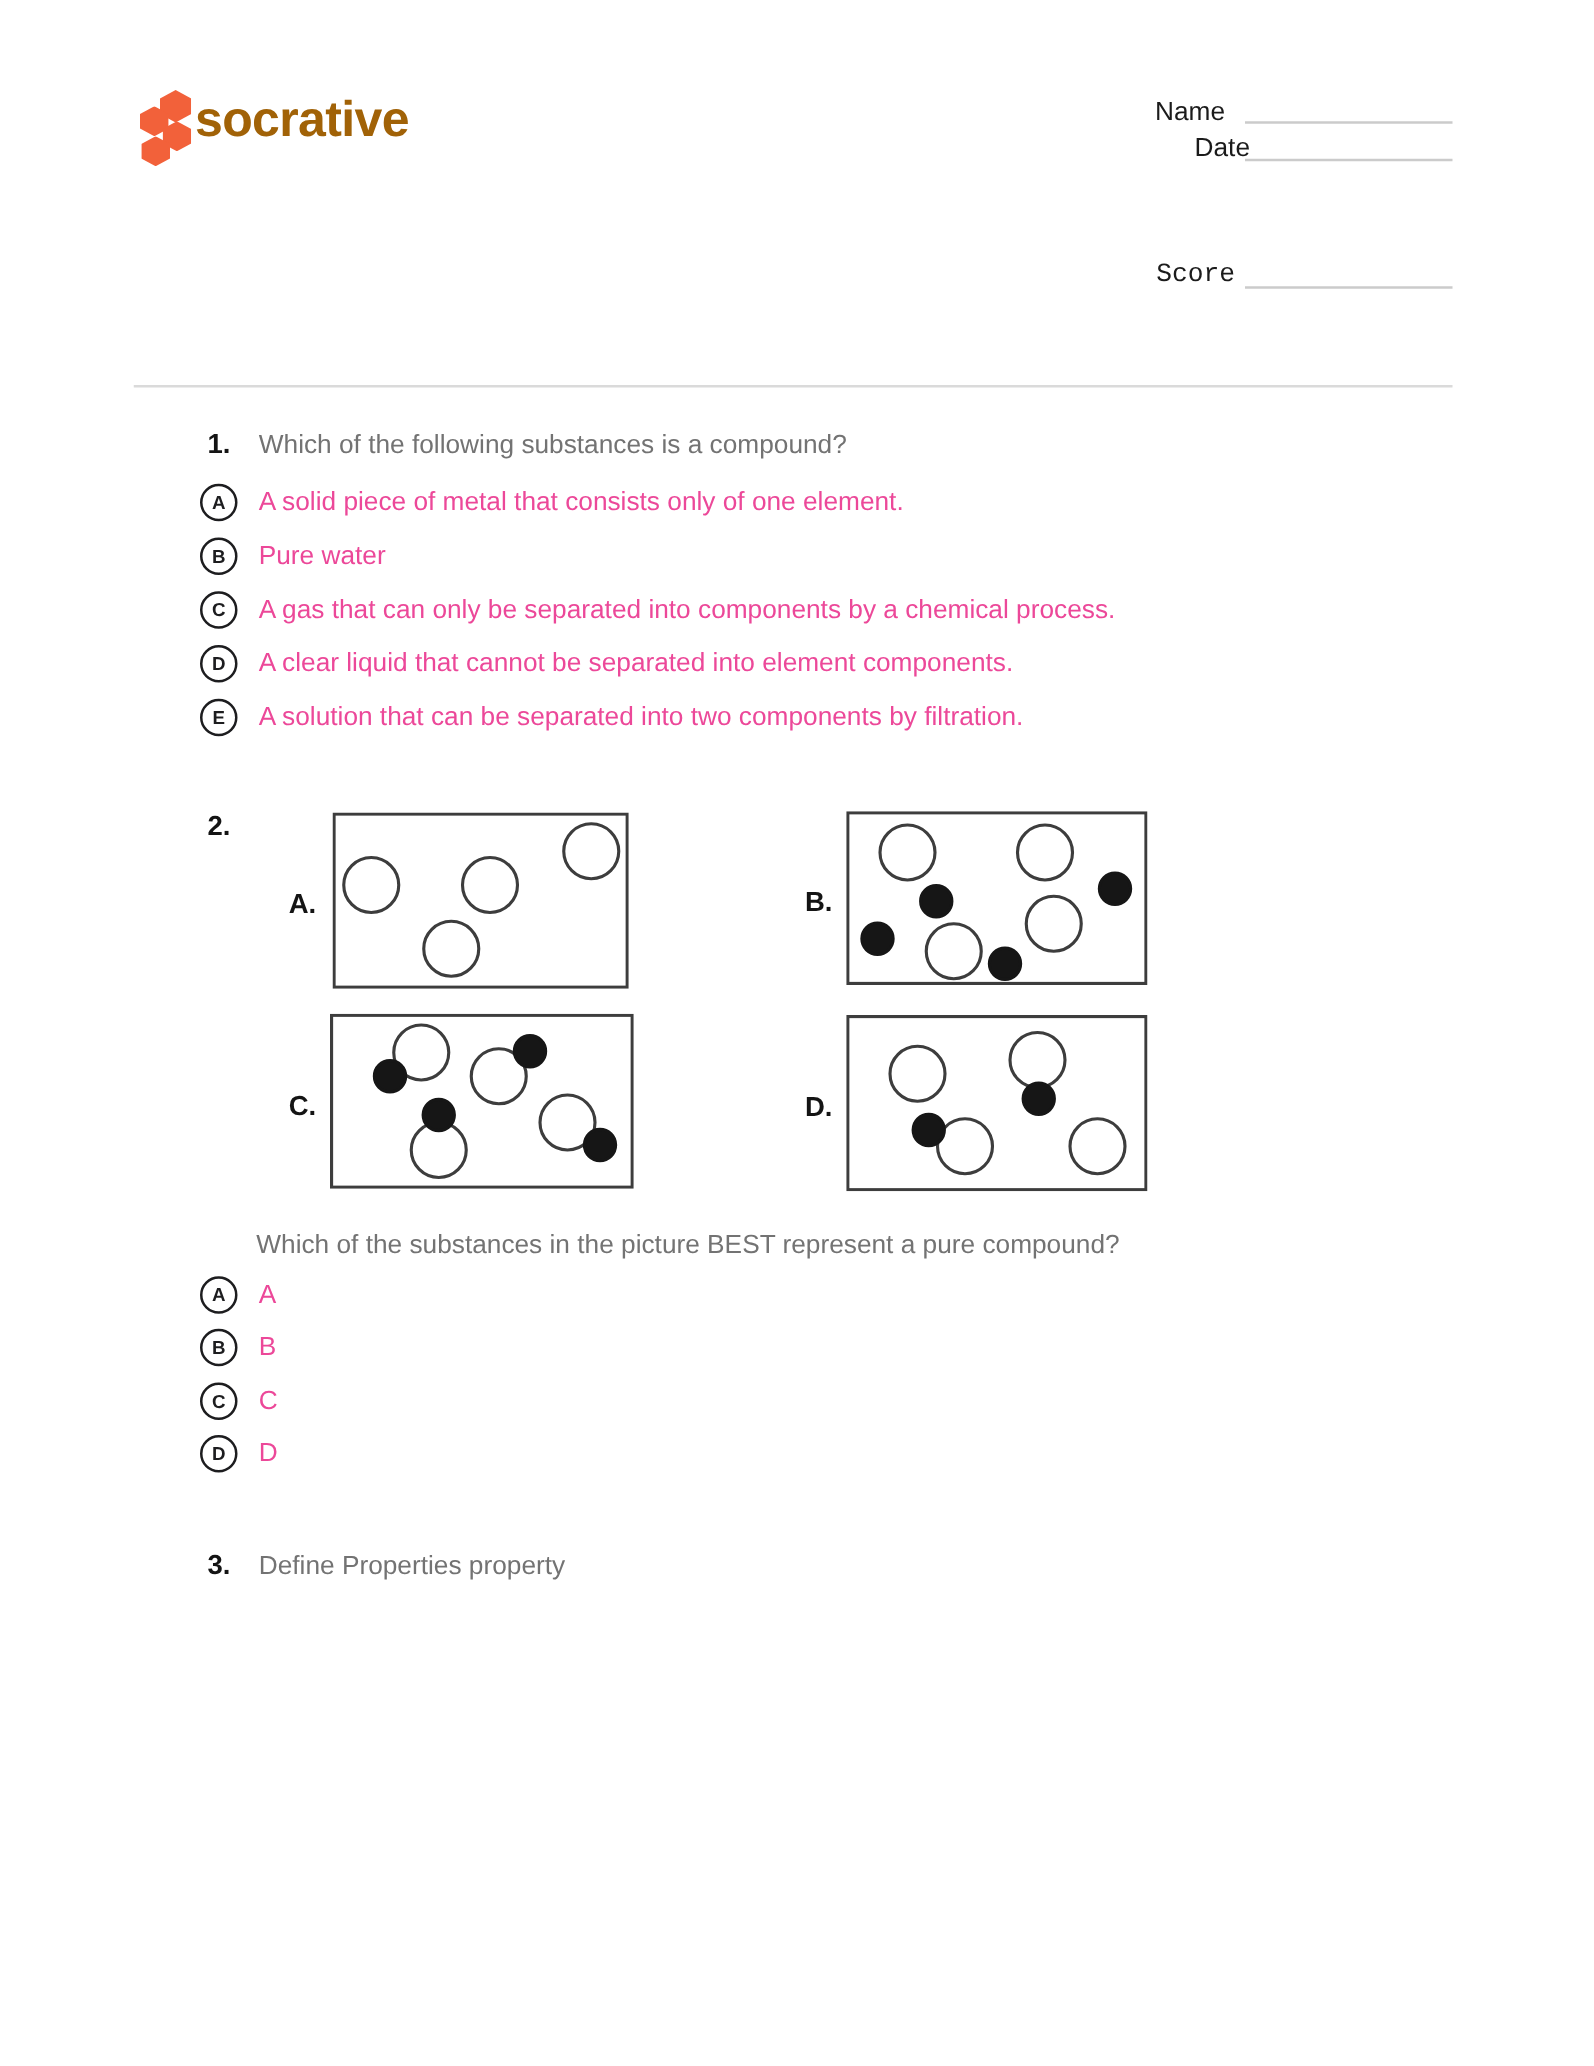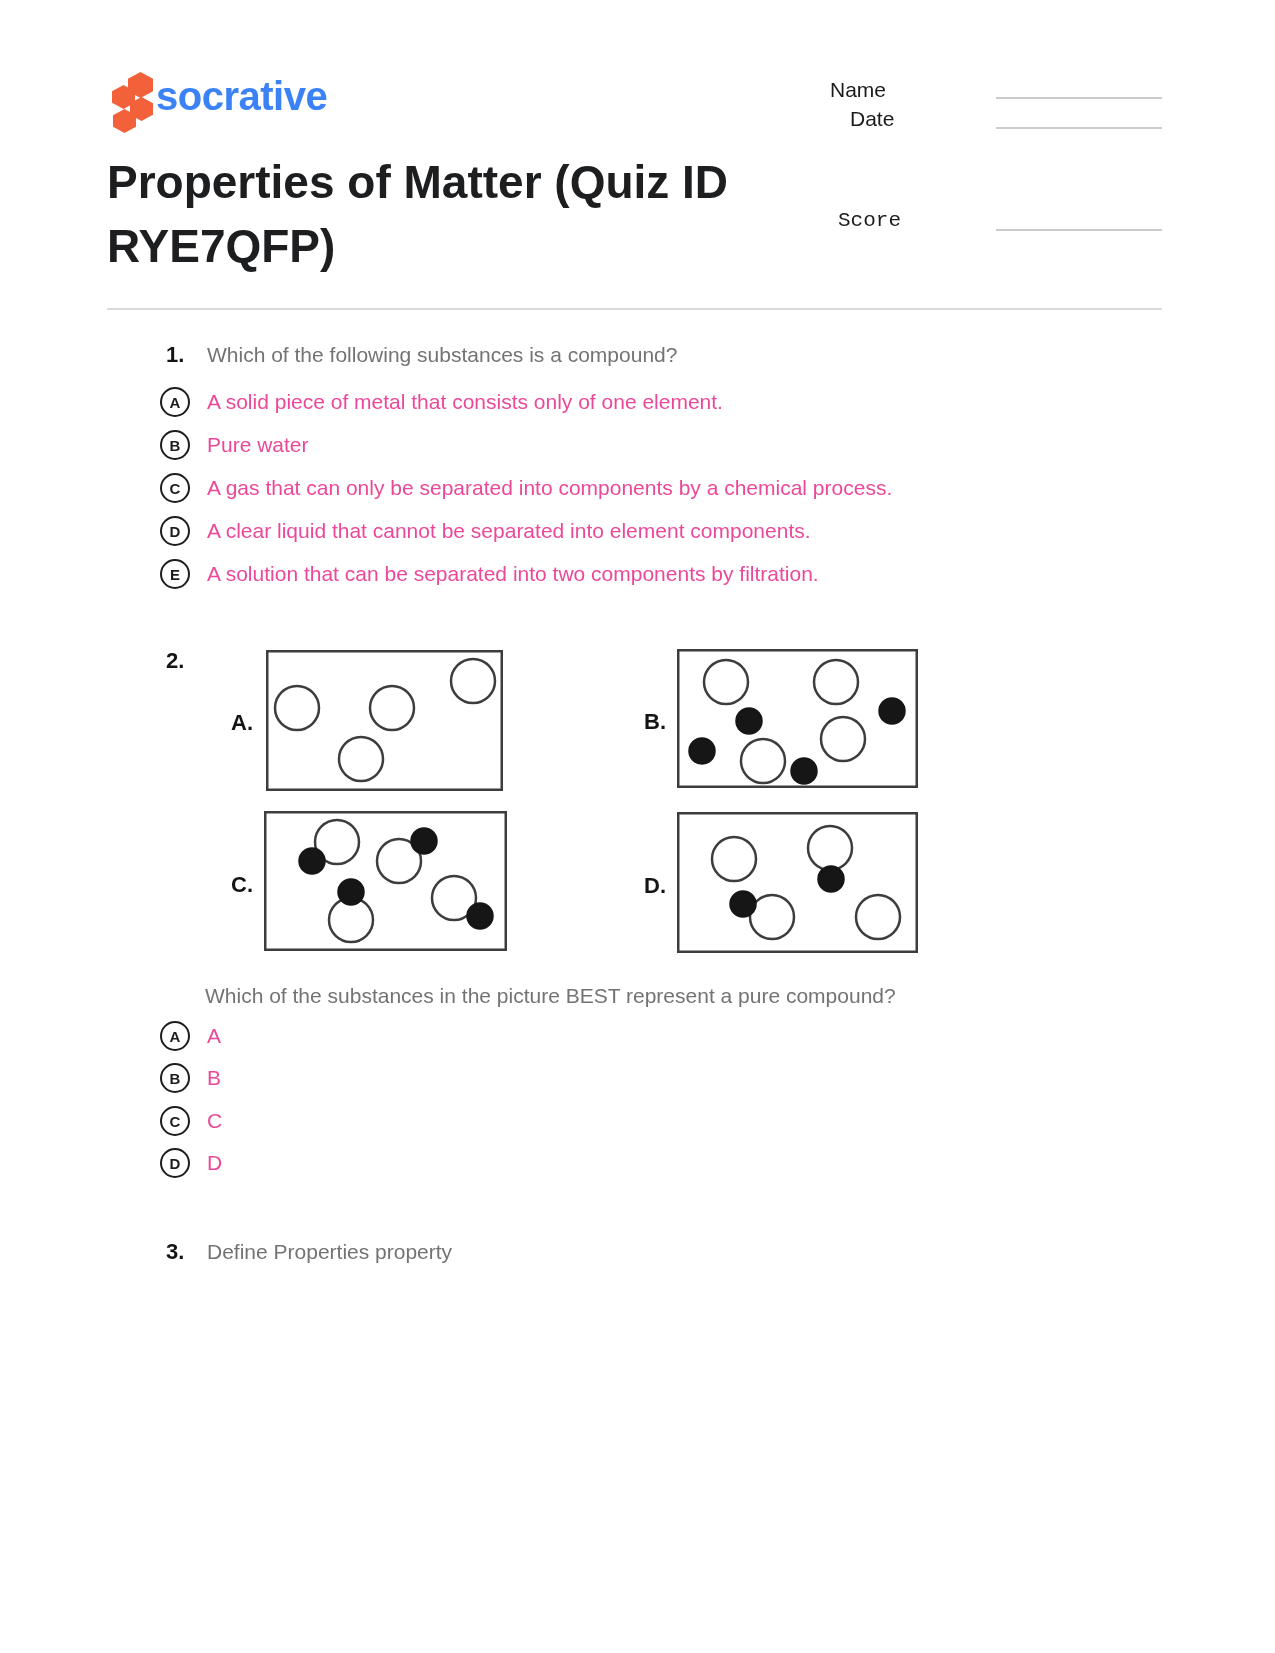--- a/index.html
+++ b/index.html
@@ -14,22 +14,22 @@
   }
   
   .logo-mark { position:absolute; left:107px; top:71px; width:50px; height:64px; }
   .hex { position:absolute; background:#F2613A;
          clip-path:polygon(50% 0%, 100% 26%, 100% 74%, 50% 100%, 0% 74%, 0% 26%); }
   .hex1 { left:21px; top:1px;  width:25px; height:26px; }
   .hex2 { left:5px;  top:14px; width:23px; height:24px; }
   .hex3 { left:23px; top:26px; width:23px; height:24px; }
   .hex4 { left:6px;  top:38px; width:23px; height:24px; }
   .wordmark { position:absolute; left:156px; top:74px; font-size:40px; font-weight:bold;
-              letter-spacing:-0.5px; color:#3b82f6; }
-  .hdr-label { position:absolute; width:150px; text-align:left;
+              letter-spacing:-0.5px; color:#a16207; }
+  .hdr-label { position:absolute; width:150px; text-align:right;
                font-size:21px; color:#1b1b1b; }
   .hdr-line  { position:absolute; width:166px; height:2px; background:#cbcbcb; }
   .quiz-title { position:absolute; left:107px; top:150px; width:720px;
                 font-size:46px; line-height:64px; font-weight:bold; color:#1d1e20; }
   .divider { position:absolute; left:107px; top:308px; width:1055px; height:2px; background:#dadada; }
   
   .q-row { position:absolute; left:166px; display:flex; align-items:baseline; }
   .q-num { display:inline-block; width:41px; font-size:22px; font-weight:bold; color:#141414; }
   .q-text { font-size:21px; color:#737373; white-space:nowrap; }
   .opt-row { position:absolute; left:160px; height:30px; display:flex; align-items:center; }
@@ -54,21 +54,20 @@
     <span class="hex hex3"></span>
     <span class="hex hex4"></span>
   </div>
   <div class="wordmark">socrative</div>
 
   <div class="hdr-label" style="left:830px; top:78px;">Name</div>
   <div class="hdr-line" style="left:996px; top:97px;"></div>
   <div class="hdr-label" style="left:850px; top:107px;">Date</div>
   <div class="hdr-line" style="left:996px; top:127px;"></div>
 
-  <h1 class="quiz-title">Properties of Matter (Quiz ID RYE7QFP)</h1>
 
   <div class="hdr-label" style="left:838px; top:209px;font-family:Liberation Mono, monospace;">Score</div>
   <div class="hdr-line" style="left:996px; top:229px;"></div>
 
   <div class="divider"></div>
 
   <div class="q-row" style="top:342px;">
     <span class="q-num">1.</span>
     <span class="q-text">Which of the following substances is a compound?</span>
   </div>

